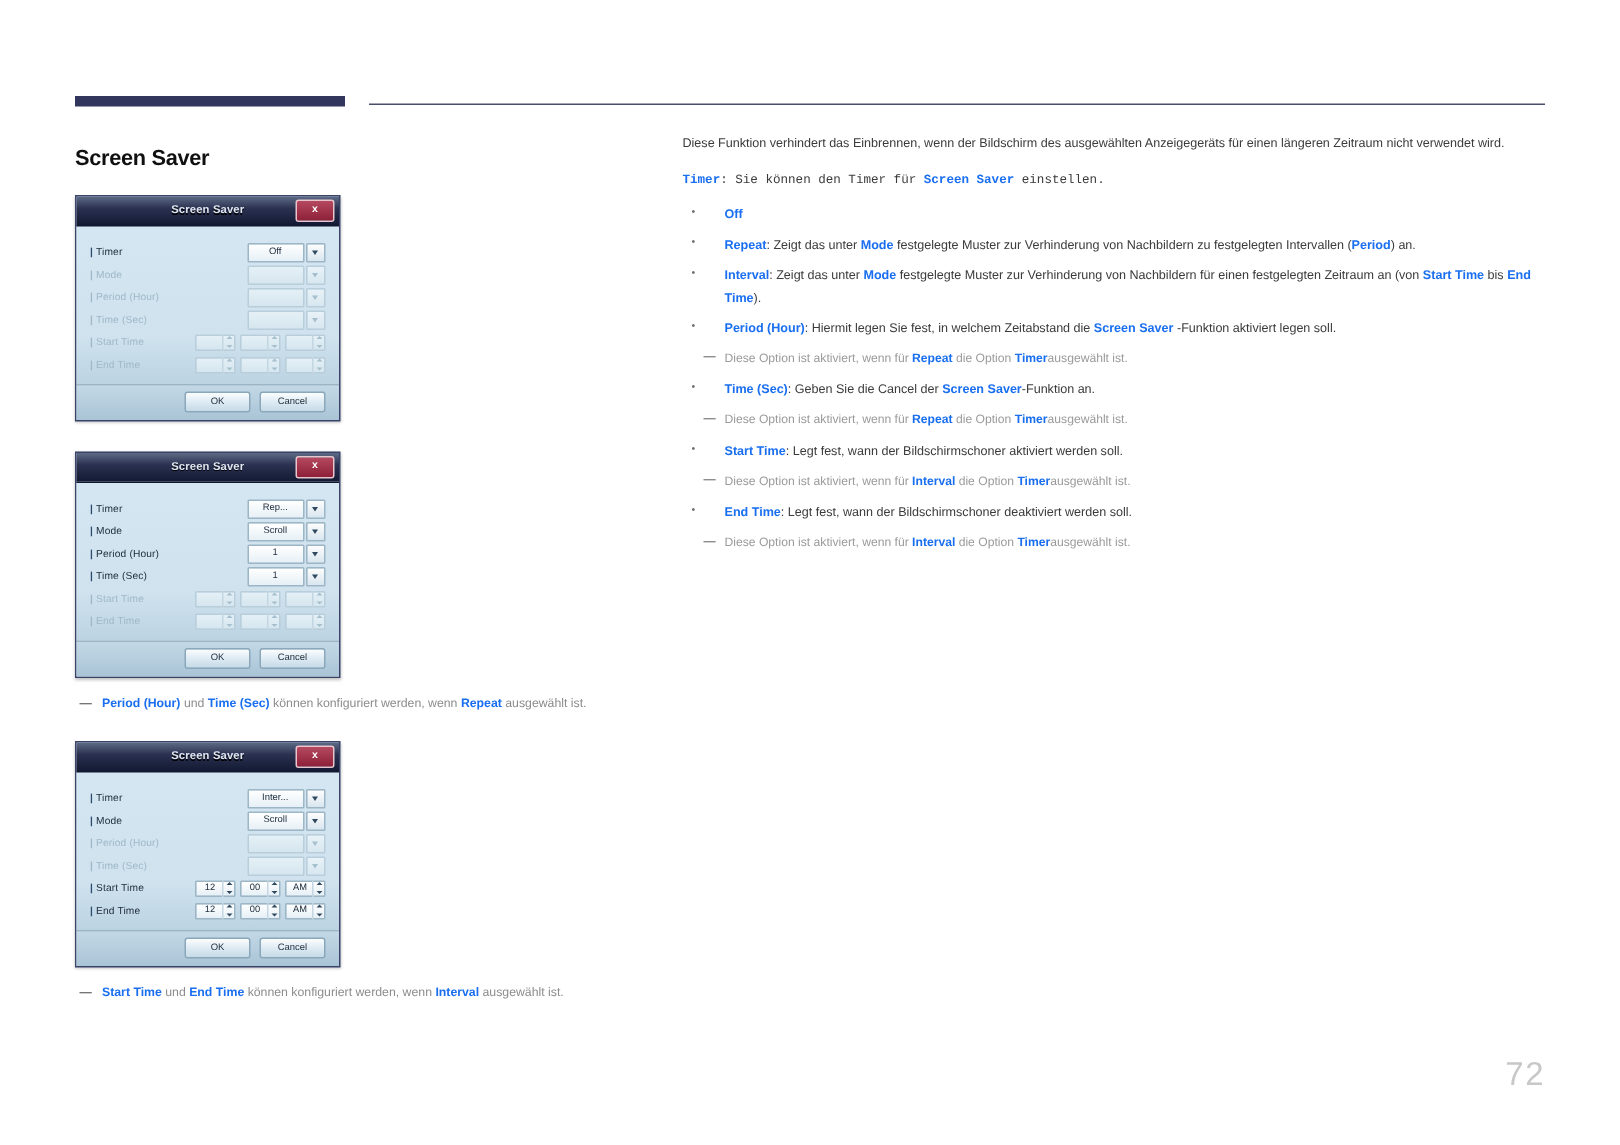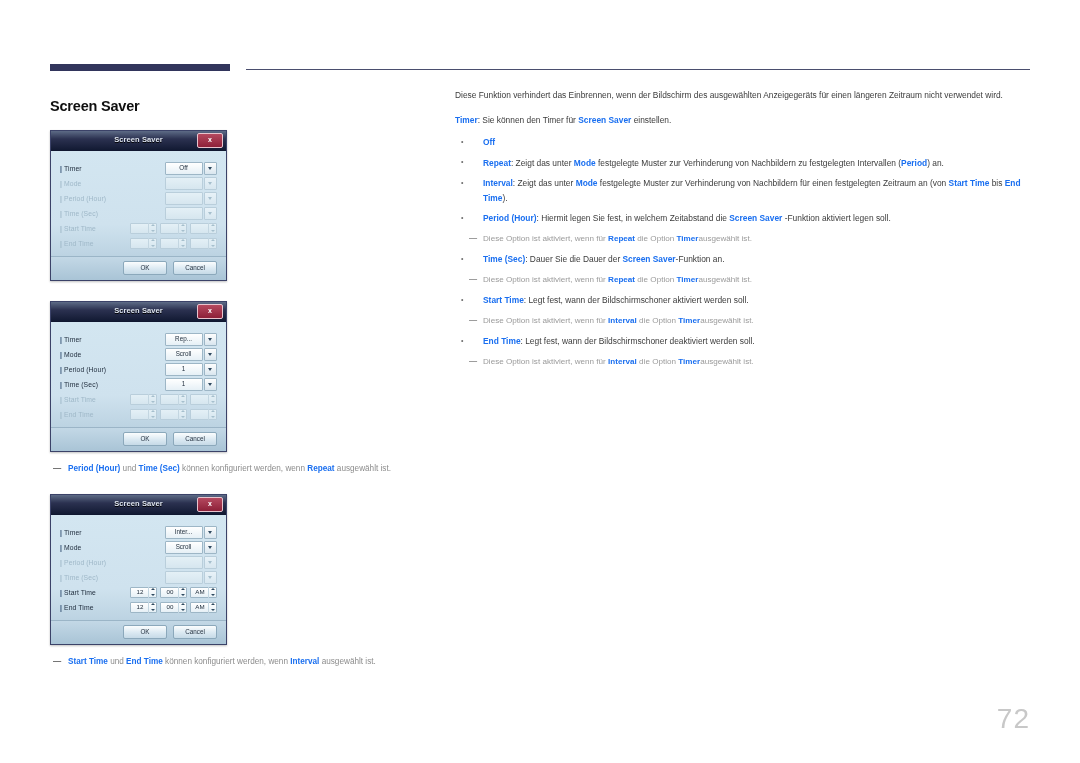--- a/index.html
+++ b/index.html
@@ -283,20 +283,21 @@
     line-height: 14.5px;
     color: #3b3b3b;
   }
   .intro {
     margin-bottom: 10px;
     color: #3b3b3b;
   }
   .lead {
     margin-bottom: 8px;
     color: #3b3b3b;
+    font-family: Liberation Mono, monospace;
   }
   .blue { color: #1a6ff0; font-weight: bold; }
   .bullet {
     position: relative;
     padding-left: 28px;
     margin-bottom: 6px;
   }
   .bullet::before {
     content: "\2022";
     position: absolute;
@@ -318,21 +319,21 @@
     top: -1px;
     color: #7d7d7d;
     font-weight: bold;
   }
 
   
   .page-number {
     position: absolute;
     right: 50px;
     top: 703px;
-    font-size: 28px;
+    font-size: 22px;
     color: #c8c8c8;
     letter-spacing: 1px;
   }
 </style>
 </head>
 <body>
 
 <div class="header-rules">
   <div class="rule-thick"></div>
   <div class="rule-thin"></div>
@@ -563,21 +564,21 @@
 
 <div class="right-col">
   <div class="intro">Diese Funktion verhindert das Einbrennen, wenn der Bildschirm des ausgewählten Anzeigegeräts für einen längeren Zeitraum nicht verwendet wird.</div>
   <div class="lead" id="lead-para"><span class="blue">Timer</span><span>: Sie können den Timer für </span><span class="blue">Screen Saver</span><span> einstellen.</span></div>
   <div id="body-items">
       <div class="bullet"><span class="blue">Off</span></div>
       <div class="bullet"><span class="blue">Repeat</span><span>: Zeigt das unter </span><span class="blue">Mode</span><span> festgelegte Muster zur Verhinderung von Nachbildern zu festgelegten Intervallen (</span><span class="blue">Period</span><span>) an.</span></div>
       <div class="bullet"><span class="blue">Interval</span><span>: Zeigt das unter </span><span class="blue">Mode</span><span> festgelegte Muster zur Verhinderung von Nachbildern für einen festgelegten Zeitraum an (von </span><span class="blue">Start Time</span><span> bis </span><span class="blue">End Time</span><span>).</span></div>
       <div class="bullet"><span class="blue">Period (Hour)</span><span>: Hiermit legen Sie fest, in welchem Zeitabstand die </span><span class="blue">Screen Saver</span><span> -Funktion aktiviert legen soll.</span></div>
       <div class="subnote"><span class="dash">—</span><span>Diese Option ist aktiviert, wenn für </span><span class="blue">Repeat</span><span> die Option </span><span class="blue">Timer</span><span>ausgewählt ist.</span></div>
-      <div class="bullet"><span class="blue">Time (Sec)</span><span>: Dauer Sie die Dauer der </span><span class="blue">Screen Saver</span><span>-Funktion an.</span></div>
+      <div class="bullet"><span class="blue">Time (Sec)</span><span>: Geben Sie die Cancel der </span><span class="blue">Screen Saver</span><span>-Funktion an.</span></div>
       <div class="subnote"><span class="dash">—</span><span>Diese Option ist aktiviert, wenn für </span><span class="blue">Repeat</span><span> die Option </span><span class="blue">Timer</span><span>ausgewählt ist.</span></div>
       <div class="bullet"><span class="blue">Start Time</span><span>: Legt fest, wann der Bildschirmschoner aktiviert werden soll.</span></div>
       <div class="subnote"><span class="dash">—</span><span>Diese Option ist aktiviert, wenn für </span><span class="blue">Interval</span><span> die Option </span><span class="blue">Timer</span><span>ausgewählt ist.</span></div>
       <div class="bullet"><span class="blue">End Time</span><span>: Legt fest, wann der Bildschirmschoner deaktiviert werden soll.</span></div>
       <div class="subnote"><span class="dash">—</span><span>Diese Option ist aktiviert, wenn für </span><span class="blue">Interval</span><span> die Option </span><span class="blue">Timer</span><span>ausgewählt ist.</span></div>
     </div>
 </div>
 
 <div class="page-number">72</div>
 

